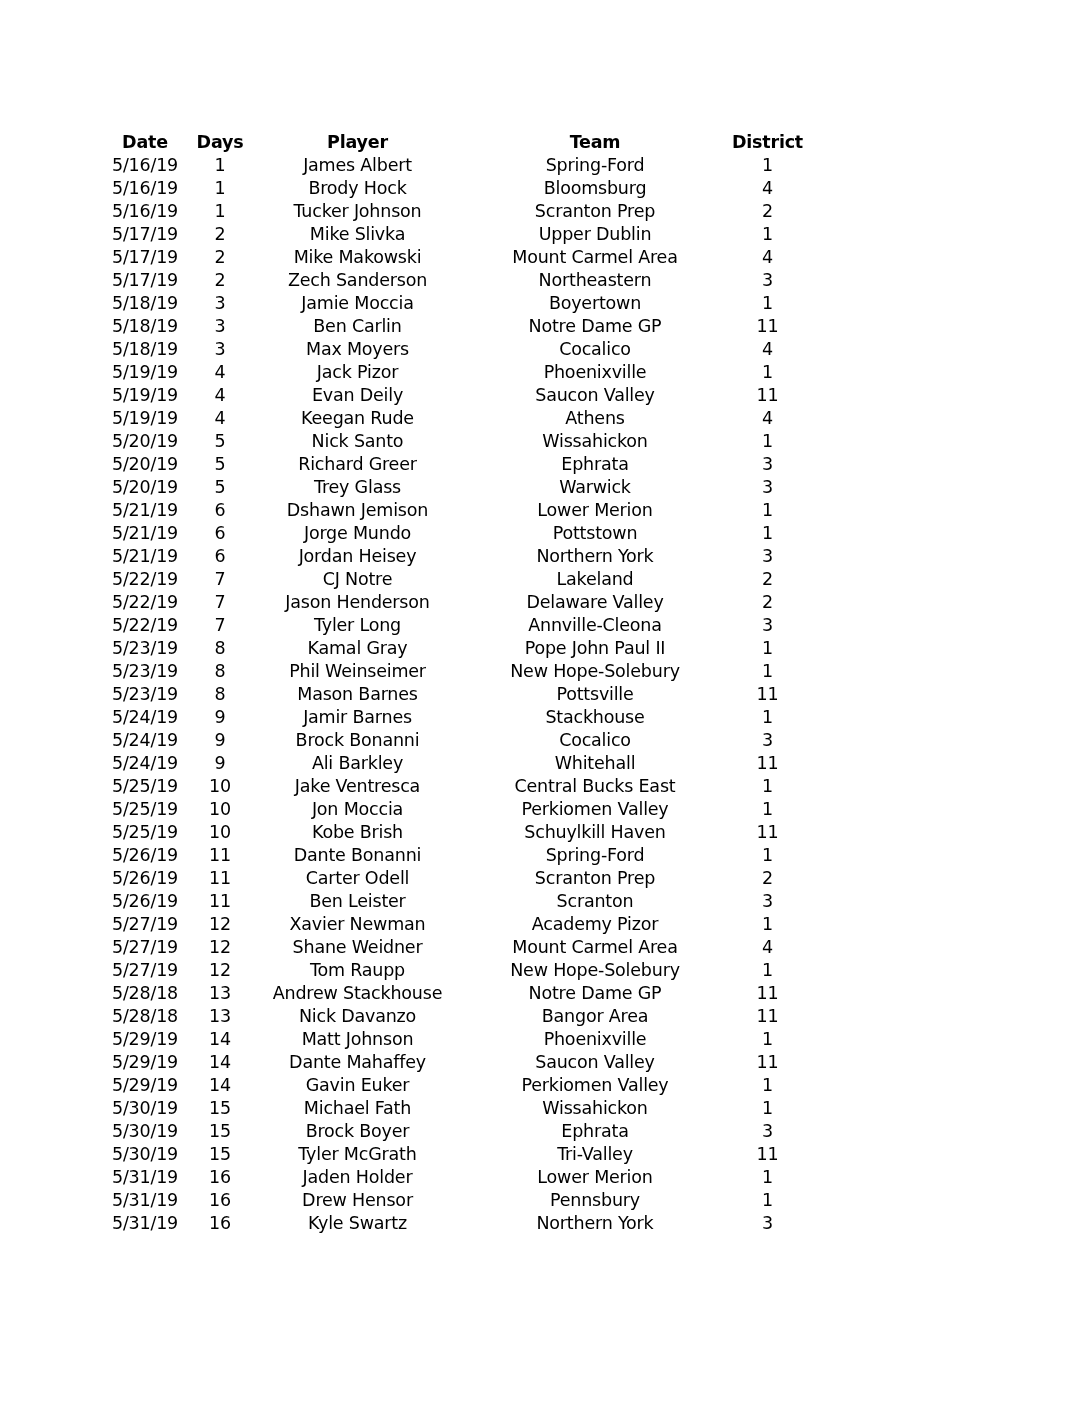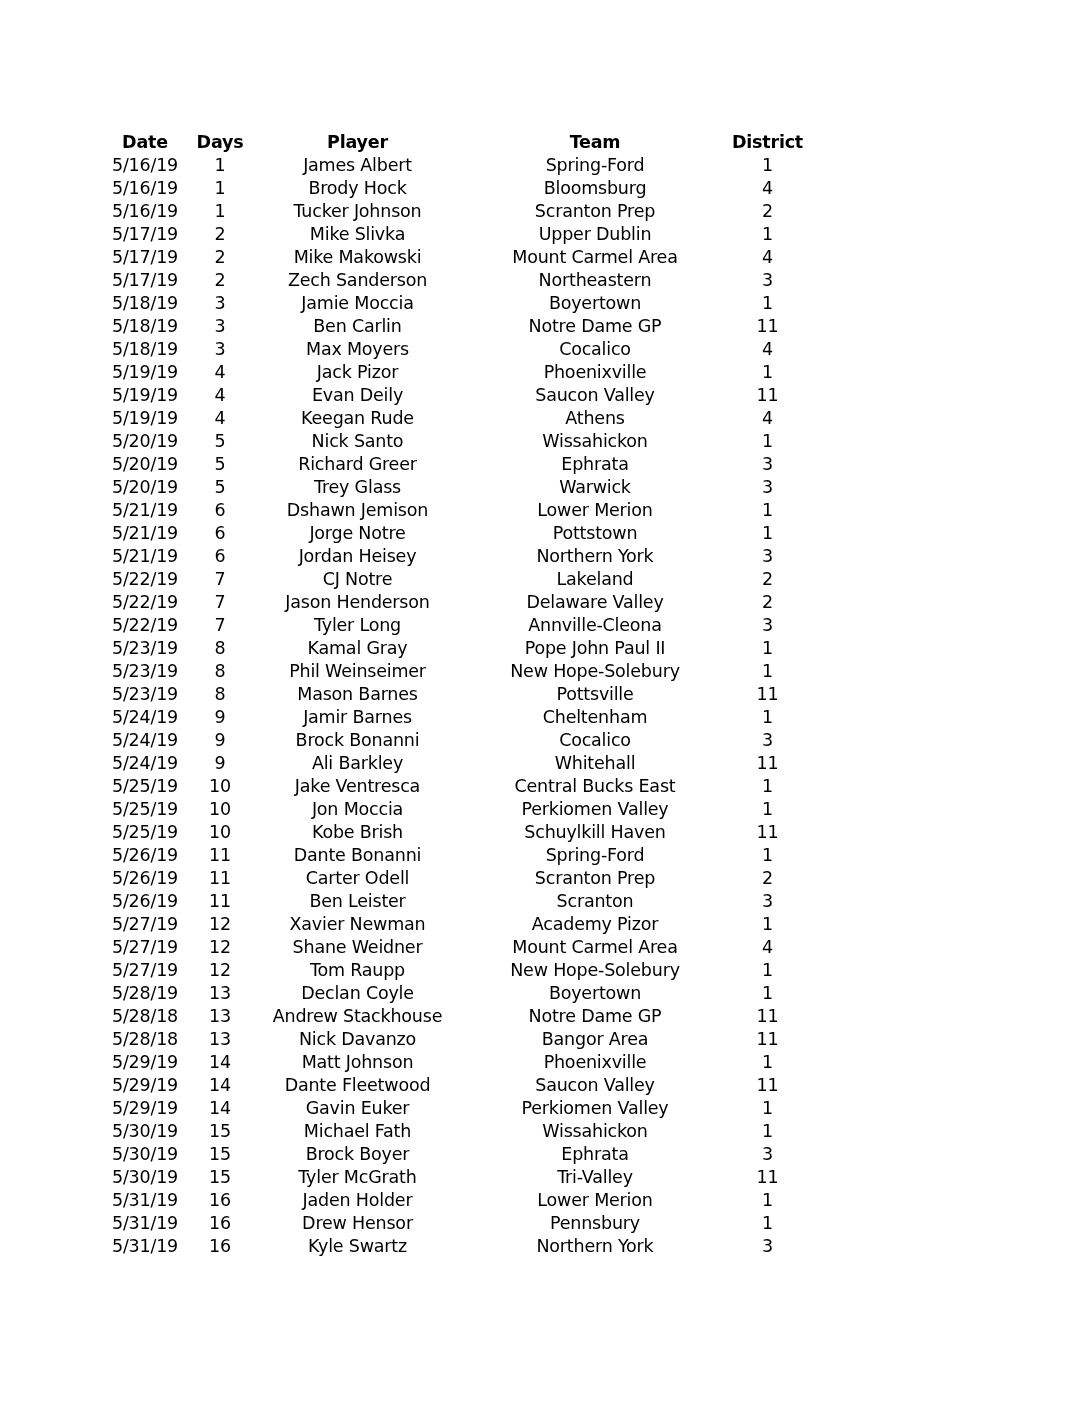--- a/index.html
+++ b/index.html
@@ -183,21 +183,21 @@
         <tr>
           <td>5/21/19</td>
           <td>6</td>
           <td>Dshawn Jemison</td>
           <td>Lower Merion</td>
           <td>1</td>
         </tr>
         <tr>
           <td>5/21/19</td>
           <td>6</td>
-          <td>Jorge Notre</td>
+          <td>Jorge Mundo</td>
           <td>Pottstown</td>
           <td>1</td>
         </tr>
         <tr>
           <td>5/21/19</td>
           <td>6</td>
           <td>Jordan Heisey</td>
           <td>Northern York</td>
           <td>3</td>
         </tr>
@@ -240,21 +240,21 @@
           <td>5/23/19</td>
           <td>8</td>
           <td>Mason Barnes</td>
           <td>Pottsville</td>
           <td>11</td>
         </tr>
         <tr>
           <td>5/24/19</td>
           <td>9</td>
           <td>Jamir Barnes</td>
-          <td>Cheltenham</td>
+          <td>Stackhouse</td>
           <td>1</td>
         </tr>
         <tr>
           <td>5/24/19</td>
           <td>9</td>
           <td>Brock Bonanni</td>
           <td>Cocalico</td>
           <td>3</td>
         </tr>
         <tr>
@@ -321,27 +321,20 @@
           <td>4</td>
         </tr>
         <tr>
           <td>5/27/19</td>
           <td>12</td>
           <td>Tom Raupp</td>
           <td>New Hope-Solebury</td>
           <td>1</td>
         </tr>
         <tr>
-          <td>5/28/19</td>
-          <td>13</td>
-          <td>Declan Coyle</td>
-          <td>Boyertown</td>
-          <td>1</td>
-        </tr>
-        <tr>
           <td>5/28/18</td>
           <td>13</td>
           <td>Andrew Stackhouse</td>
           <td>Notre Dame GP</td>
           <td>11</td>
         </tr>
         <tr>
           <td>5/28/18</td>
           <td>13</td>
           <td>Nick Davanzo</td>
@@ -351,21 +344,21 @@
         <tr>
           <td>5/29/19</td>
           <td>14</td>
           <td>Matt Johnson</td>
           <td>Phoenixville</td>
           <td>1</td>
         </tr>
         <tr>
           <td>5/29/19</td>
           <td>14</td>
-          <td>Dante Fleetwood</td>
+          <td>Dante Mahaffey</td>
           <td>Saucon Valley</td>
           <td>11</td>
         </tr>
         <tr>
           <td>5/29/19</td>
           <td>14</td>
           <td>Gavin Euker</td>
           <td>Perkiomen Valley</td>
           <td>1</td>
         </tr>

